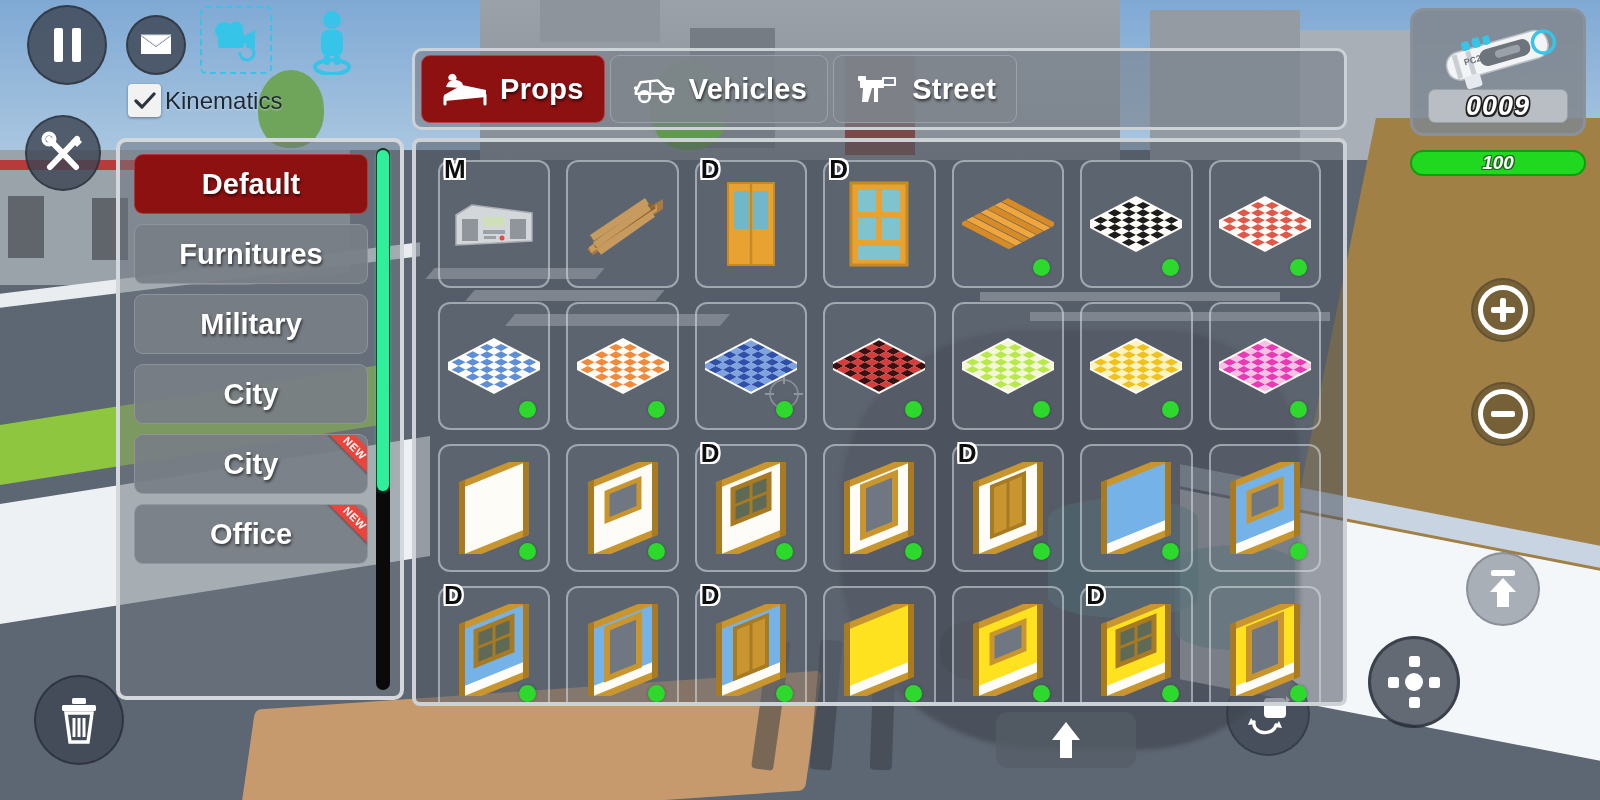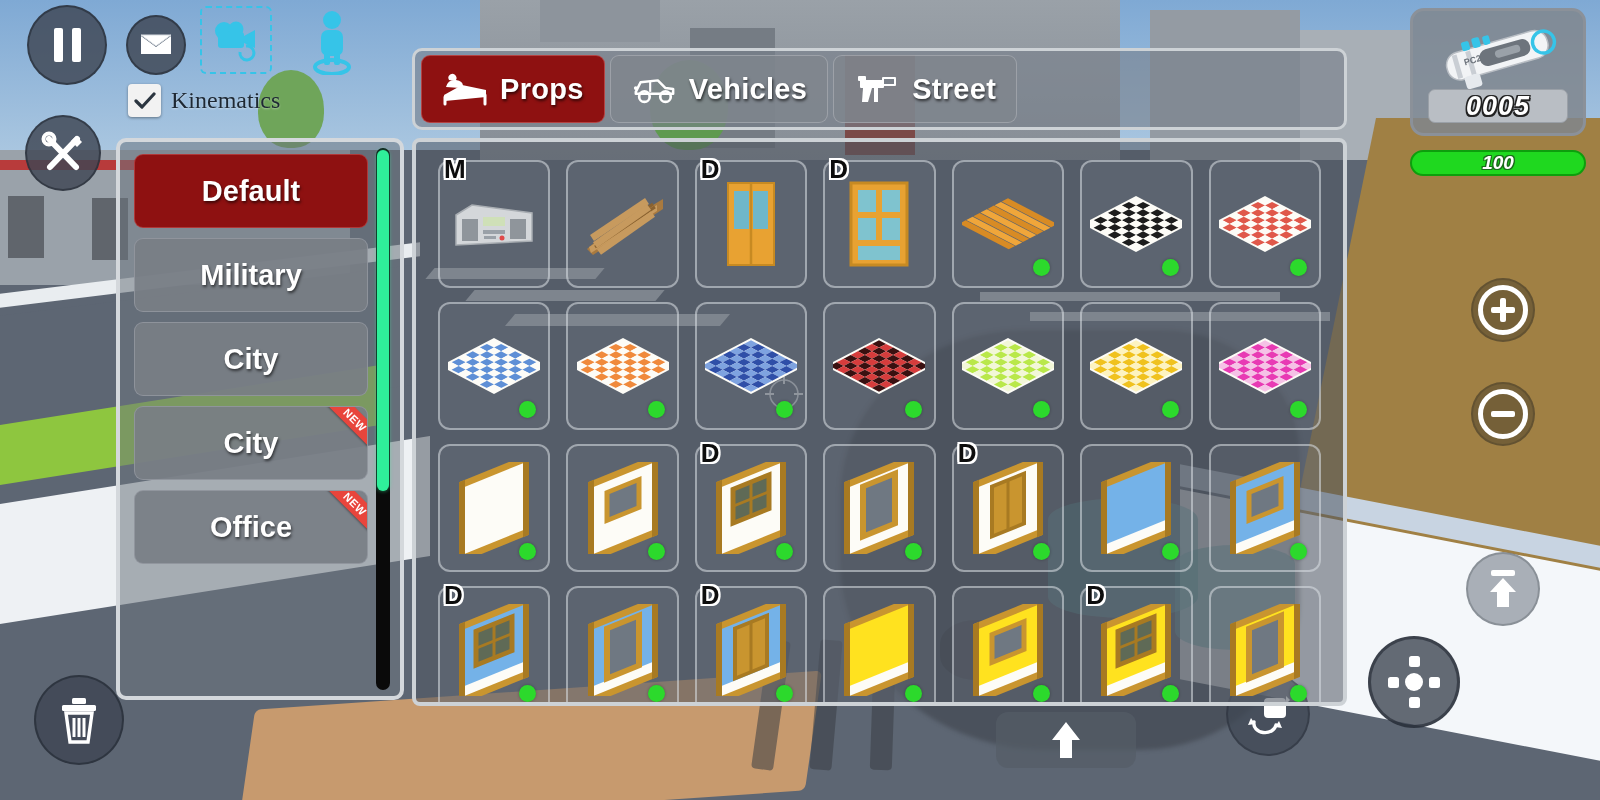--- a/index.html
+++ b/index.html
@@ -69,21 +69,21 @@
   #camera-btn {
     position:absolute; left:200px; top:6px; width:72px; height:68px; z-index:20;
     border:2px dashed #36c4e8; border-radius:6px;
     display:flex; align-items:center; justify-content:center;
   }
   #player-btn { position:absolute; left:305px; top:6px; width:54px; height:72px; z-index:20;
     display:flex; align-items:center; justify-content:center; }
 
   #kinematics-row {
     position:absolute; left:128px; top:84px; z-index:20;
-    display:flex; align-items:center; gap:10px;font-family:Liberation Serif, serif;
+    display:flex; align-items:center; gap:4px;
   }
   #kinematics-box {
     width:33px; height:33px; background:#f2f2f2; border-radius:4px;
     display:flex; align-items:center; justify-content:center;
     box-shadow:0 1px 3px rgba(0,0,0,.4);
   }
   #kinematics-label {
     font-size:24px; color:#1e2833; font-weight:400;
     text-shadow:0 1px 2px rgba(255,255,255,.45);
   }
@@ -117,21 +117,21 @@
     background:rgba(108,116,126,.55);
     border:4px solid #d4d8dc; border-radius:10px;
     padding:6px 8px 6px 14px;
     display:flex;
   }
   #catlist {
     flex:1; display:flex; flex-direction:column; gap:10px; padding-top:6px;
     overflow:hidden;
   }
   .cat-item {
-    position:relative; height:74px; border-radius:9px;
+    position:relative; height:60px; border-radius:9px;
     background:rgba(120,126,133,.92);
     border:1px solid rgba(170,176,183,.45);
     display:flex; align-items:center; justify-content:center;
     flex:0 0 auto; cursor:pointer; overflow:hidden;text-align:right;
   }
   .cat-item.active { background:#8e1111; border-color:rgba(255,150,150,.3); }
   .cat-label {
     font-size:29px; font-weight:bold; color:#fff;
     text-shadow:1px 2px 3px rgba(0,0,0,.6);
   }
@@ -418,20 +418,23 @@
     </svg>
       </span>
       <span class="tab-label">Street</span>
     </div>
   </div>
 
 <div id="catpanel">
   <div id="catlist">
       <div class="cat-item active">
         <span class="cat-label">Default</span>
+      </div>
+      <div class="cat-item">
+        <span class="cat-label">Furnitures</span>
       </div>
       <div class="cat-item">
         <span class="cat-label">Military</span>
       </div>
       <div class="cat-item">
         <span class="cat-label">City</span>
       </div>
       <div class="cat-item">
         <span class="cat-label">City</span>
         <span class="new-ribbon">
@@ -1302,21 +1305,21 @@
       <rect x="44" y="24" width="5" height="24" fill="#c9ced4"></rect>
       <circle cx="122" cy="36" r="11" fill="none" stroke="#36c4e8" stroke-width="3.4"></circle>
       <rect x="42" y="14" width="8" height="9" rx="2" fill="#36c4e8"></rect>
       <rect x="53" y="13" width="8" height="10" rx="2" fill="#36c4e8"></rect>
       <rect x="64" y="14" width="7" height="9" rx="2" fill="#36c4e8"></rect>
       <rect x="36" y="48" width="16" height="13" rx="3" fill="#e6eaee"></rect>
       <text x="40" y="37" font-family="Liberation Sans, sans-serif" font-size="9" font-weight="bold" fill="#6d747c">PC2</text>
     </g>
   </svg>
   <div id="ammo-pill">
-    <span id="ammo-text">0005</span>
+    <span id="ammo-text">0009</span>
   </div>
 </div>
 
 <div id="health-bar">
   <span id="health-text">100</span>
 </div>
 
 <div class="zoom-btn" id="zoom-in-btn">
   <div class="zoom-ring plus"></div>
 </div>

